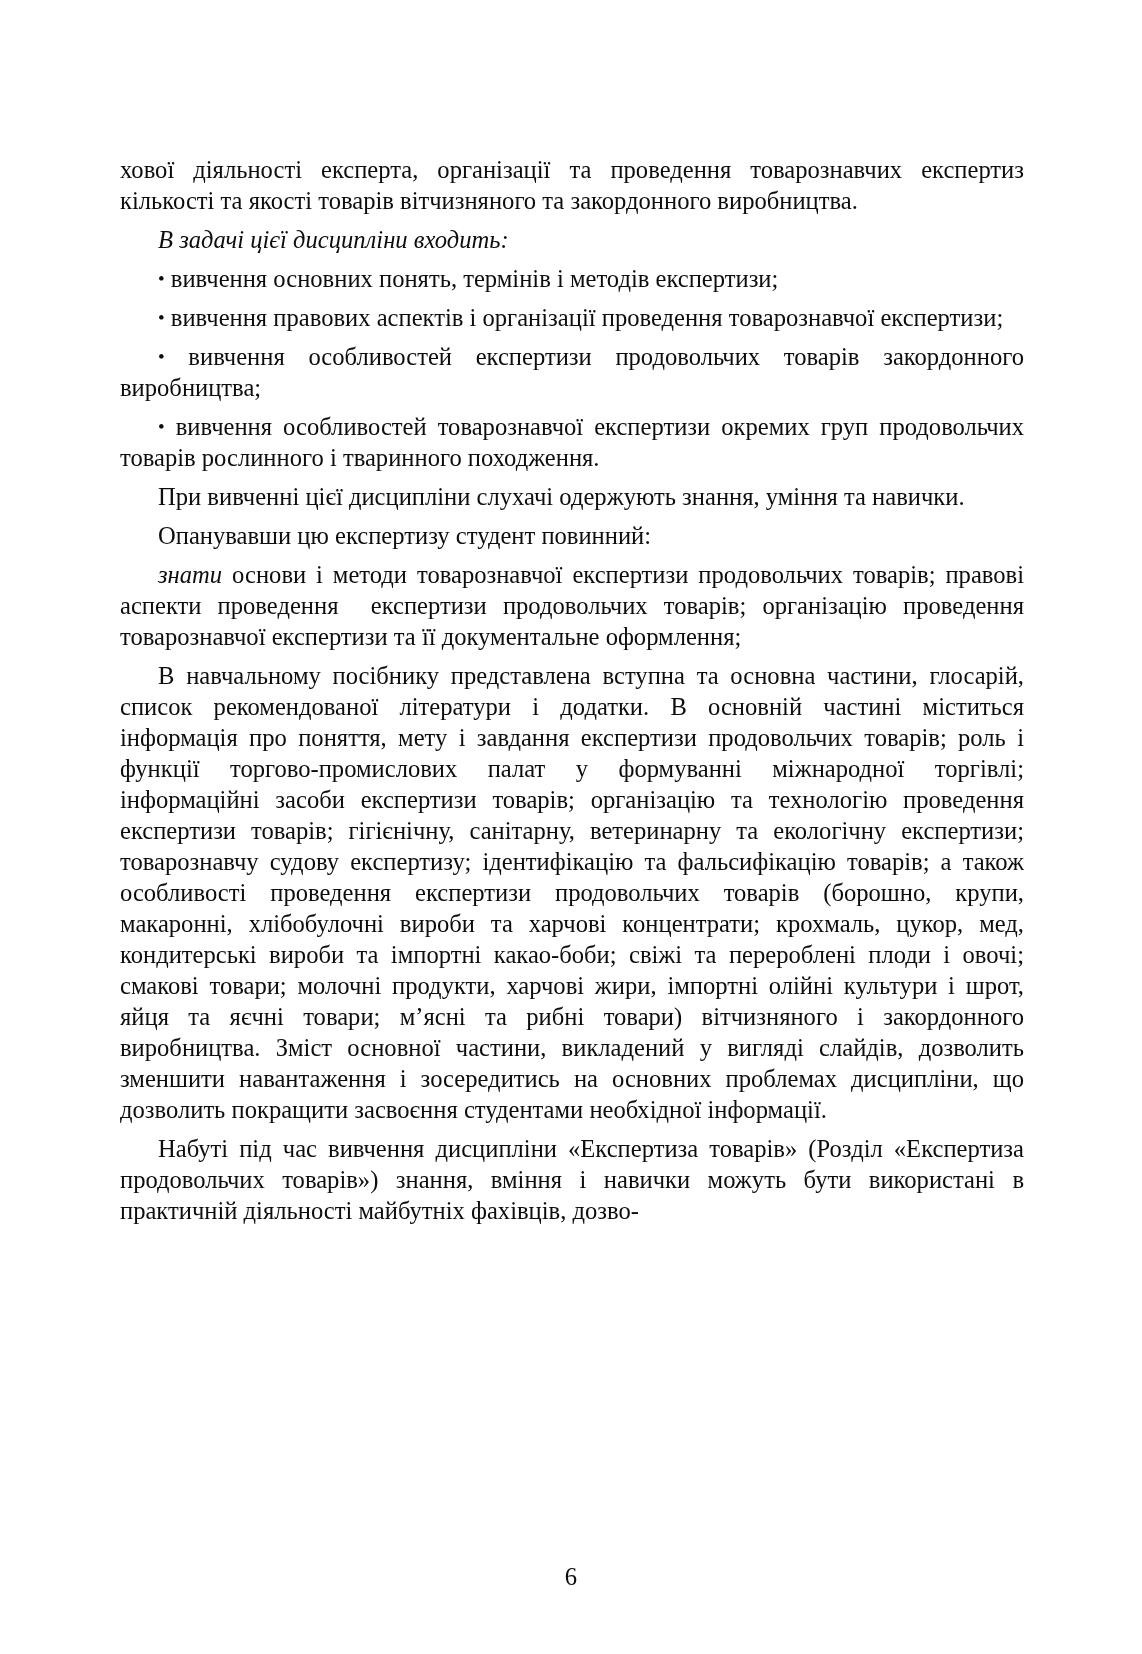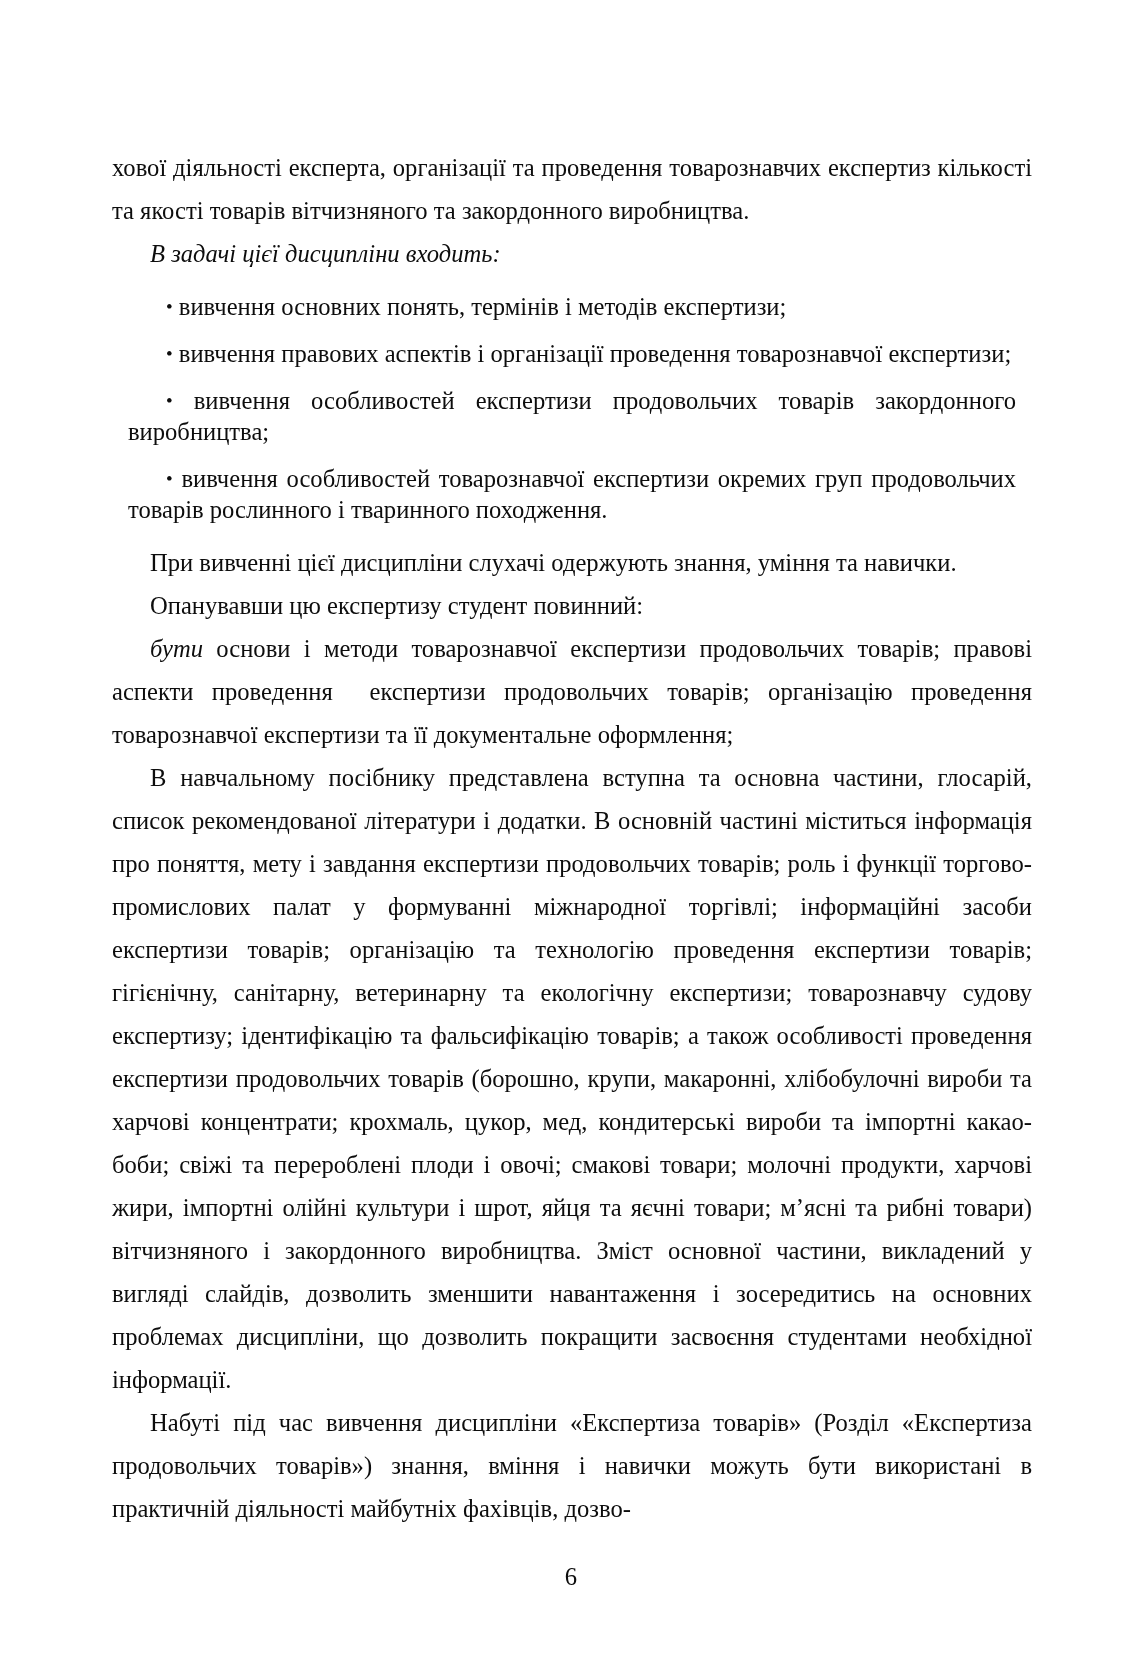--- a/index.html
+++ b/index.html
@@ -17,32 +17,32 @@
     font-family: "Liberation Serif", "DejaVu Serif", serif;
     color: #0d0d0d;
   }
   .textblock {
     position: absolute;
     left: 112px;
     top: 146px;
     width: 920px;
   }
   p.para {
-    margin: 0;
+    margin: 8px;
     font-size: 24.6px;
-    line-height: 43px;
+    line-height: 31px;
     text-align: justify;
     text-justify: inter-word;
     text-indent: 38px;
     -webkit-hyphens: none;
     hyphens: none;
     white-space: pre-wrap;
   }
   p.bullet {
-    margin: 16px;
+    margin: 8px;
     font-size: 24.6px;
     line-height: 31px;
     text-align: justify;
     text-justify: inter-word;
     text-indent: 38px;
     white-space: pre-wrap;
   }
   p.noindent {
     text-indent: 0;
   }
@@ -81,21 +81,21 @@
     <p class="bullet"><span class="bul">•</span> <span>вивчення правових аспектів і організації проведення товарознавчої експертизи;</span></p>
 
     <p class="bullet"><span class="bul">•</span> <span>вивчення особливостей експертизи продовольчих товарів закордонного виробництва;</span></p>
 
     <p class="bullet"><span class="bul">•</span> <span>вивчення особливостей товарознавчої експертизи окремих груп продовольчих товарів рослинного і тваринного походження.</span></p>
 
     <p class="para">При вивченні цієї дисципліни слухачі одержують знання, уміння та навички.</p>
 
     <p class="para">Опанувавши цю експертизу студент повинний:</p>
 
-    <p class="para"><span class="it">бути</span><span> основи і методи товарознавчої експертизи продовольчих товарів; правові аспекти проведення  експертизи продовольчих товарів; організацію проведення товарознавчої експертизи та її документальне оформлення;</span></p>
+    <p class="para"><span class="it">знати</span><span> основи і методи товарознавчої експертизи продовольчих товарів; правові аспекти проведення  експертизи продовольчих товарів; організацію проведення товарознавчої експертизи та її документальне оформлення;</span></p>
 
 
 
     <p class="para">В навчальному посібнику представлена вступна та основна частини, глосарій, список рекомендованої літератури і додатки. В основній частині міститься інформація про поняття, мету і завдання експертизи продовольчих товарів; роль і функції торгово-промислових палат у формуванні міжнародної торгівлі; інформаційні засоби експертизи товарів; організацію та технологію проведення експертизи товарів; гігієнічну, санітарну, ветеринарну та екологічну експертизи; товарознавчу судову експертизу; ідентифікацію та фальсифікацію товарів; а також особливості проведення експертизи продовольчих товарів (борошно, крупи, макаронні, хлібобулочні вироби та харчові концентрати; крохмаль, цукор, мед, кондитерські вироби та імпортні какао-боби; свіжі та перероблені плоди і овочі; смакові товари; молочні продукти, харчові жири, імпортні олійні культури і шрот, яйця та яєчні товари; м’ясні та рибні товари) вітчизняного і закордонного виробництва. Зміст основної частини, викладений у вигляді слайдів, дозволить зменшити навантаження і зосередитись на основних проблемах дисципліни, що дозволить покращити засвоєння студентами необхідної інформації.</p>
 
     <p class="para">Набуті під час вивчення дисципліни «Експертиза товарів» (Розділ «Експертиза продовольчих товарів») знання, вміння і навички можуть бути використані в практичній діяльності майбутніх фахівців, дозво-</p>
 
   </div>
 
   <div class="pagenum">6</div>

